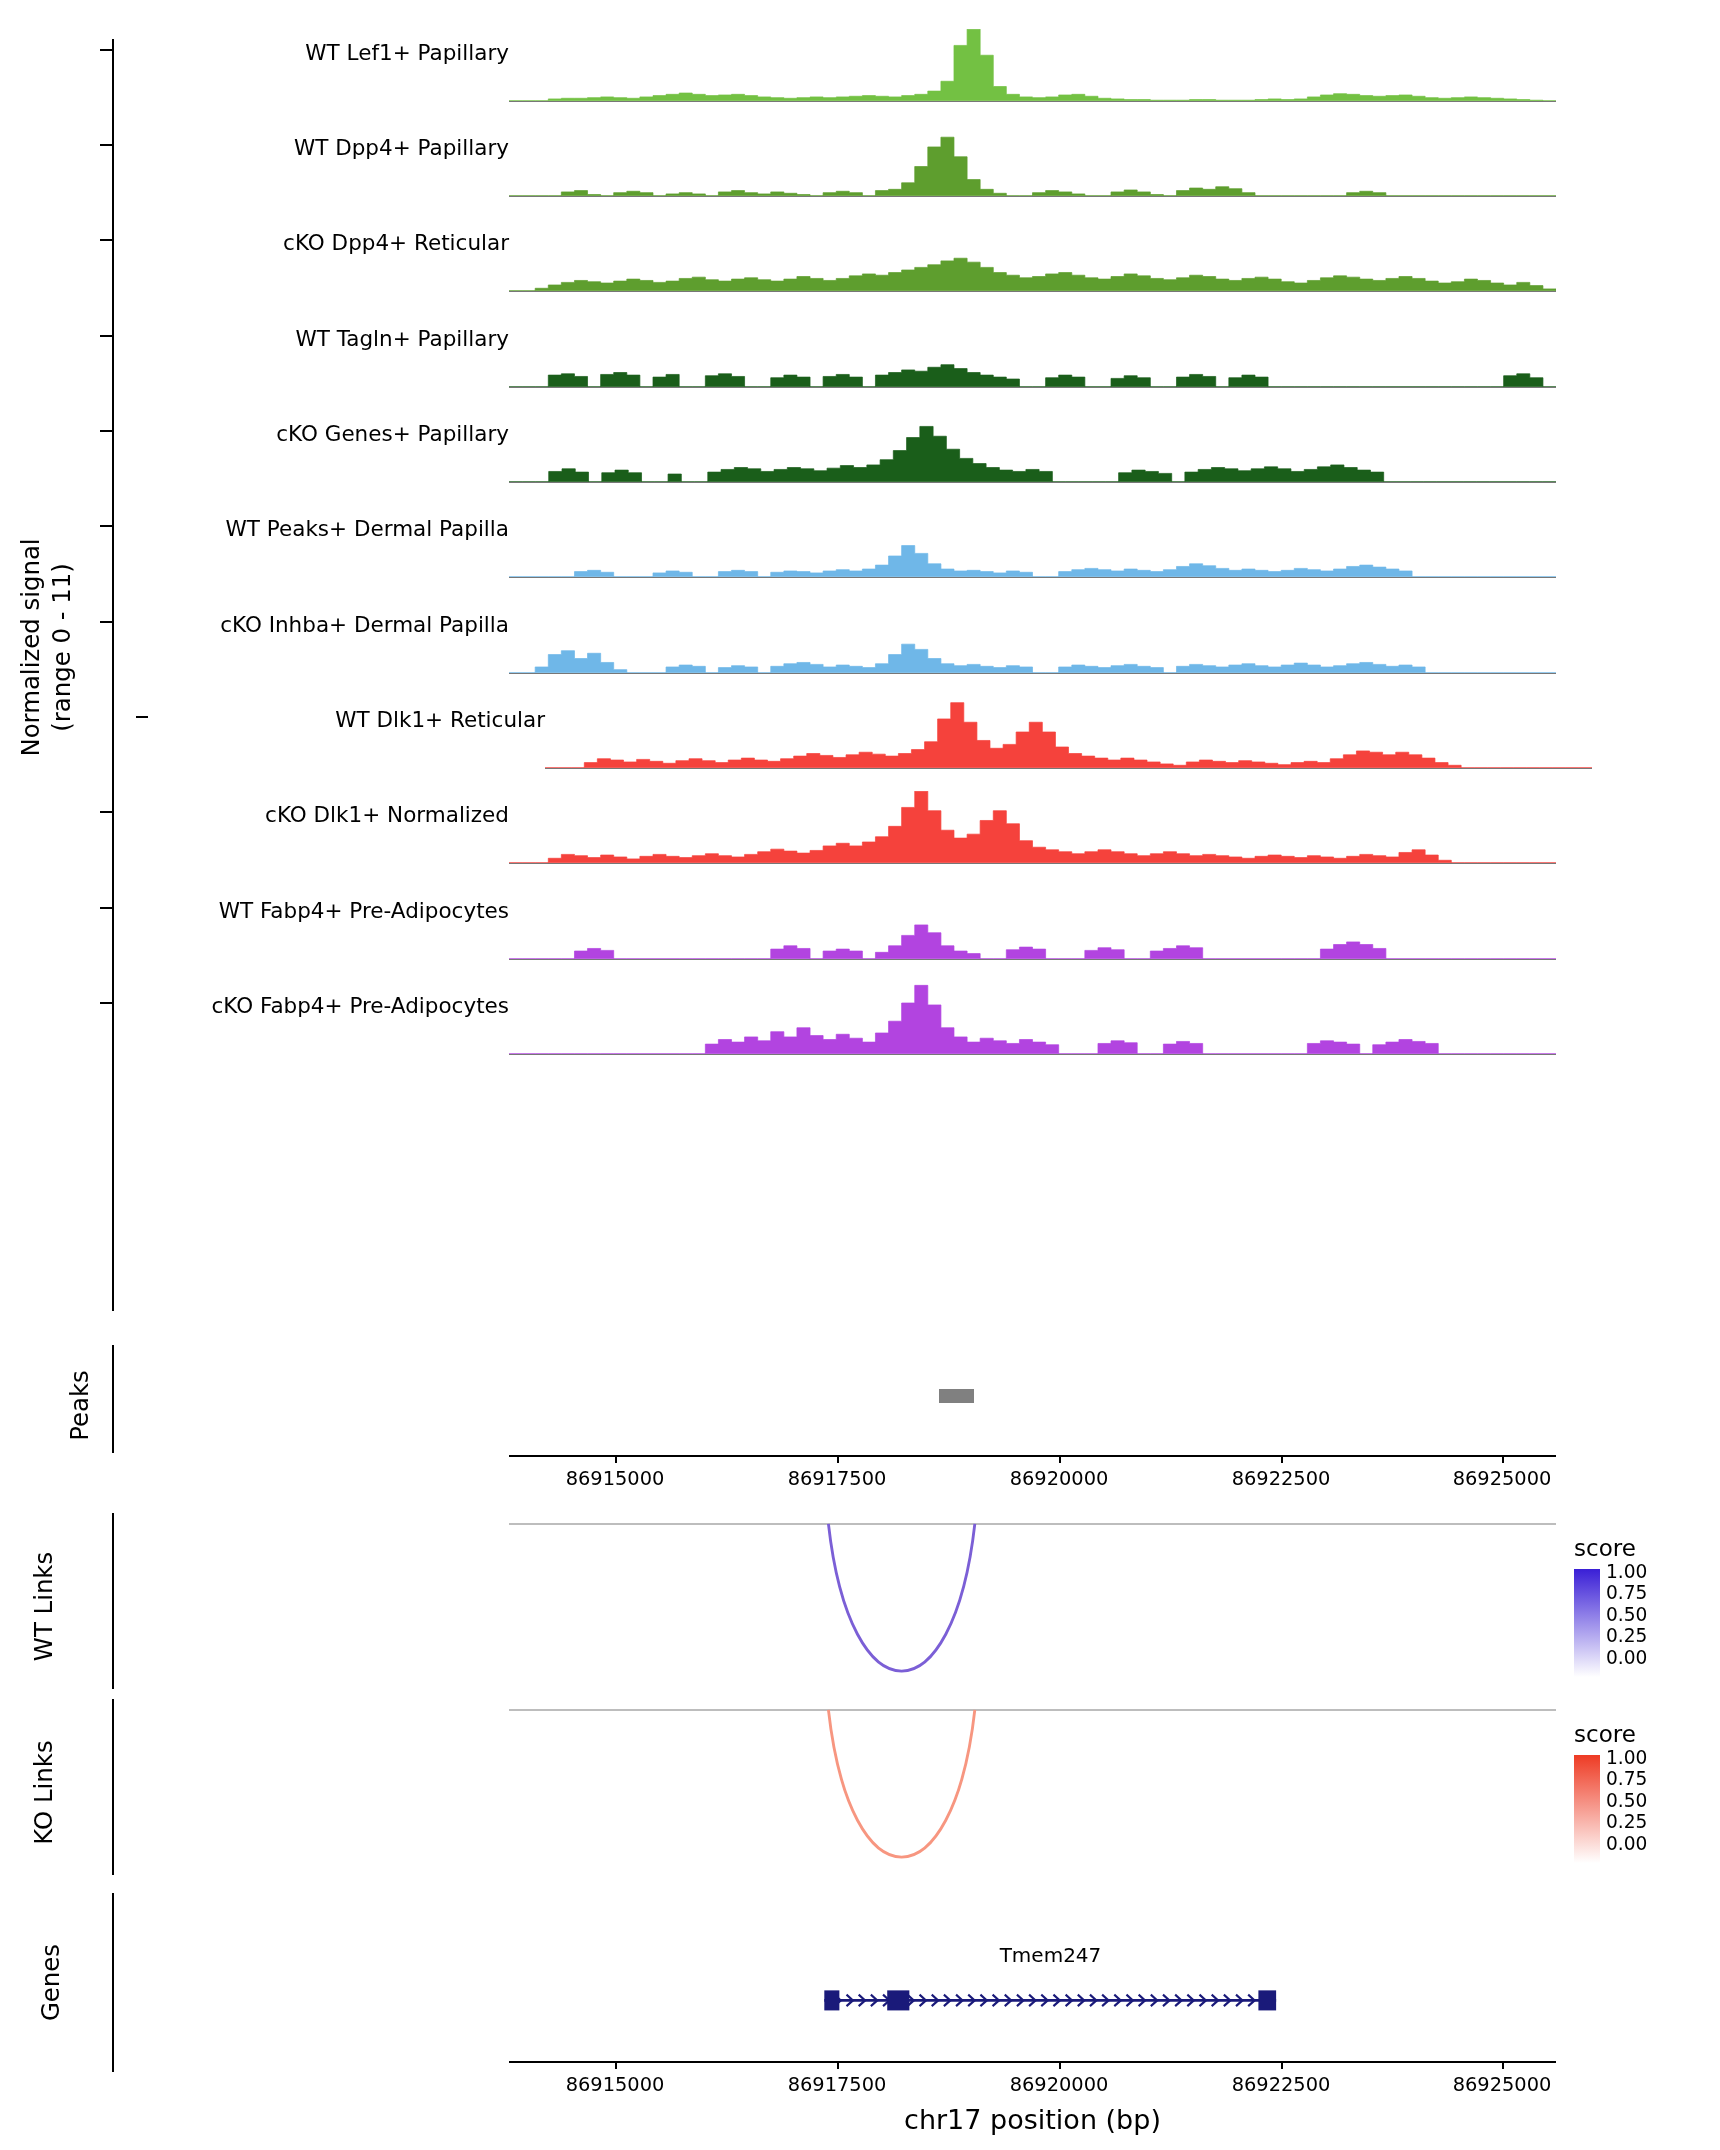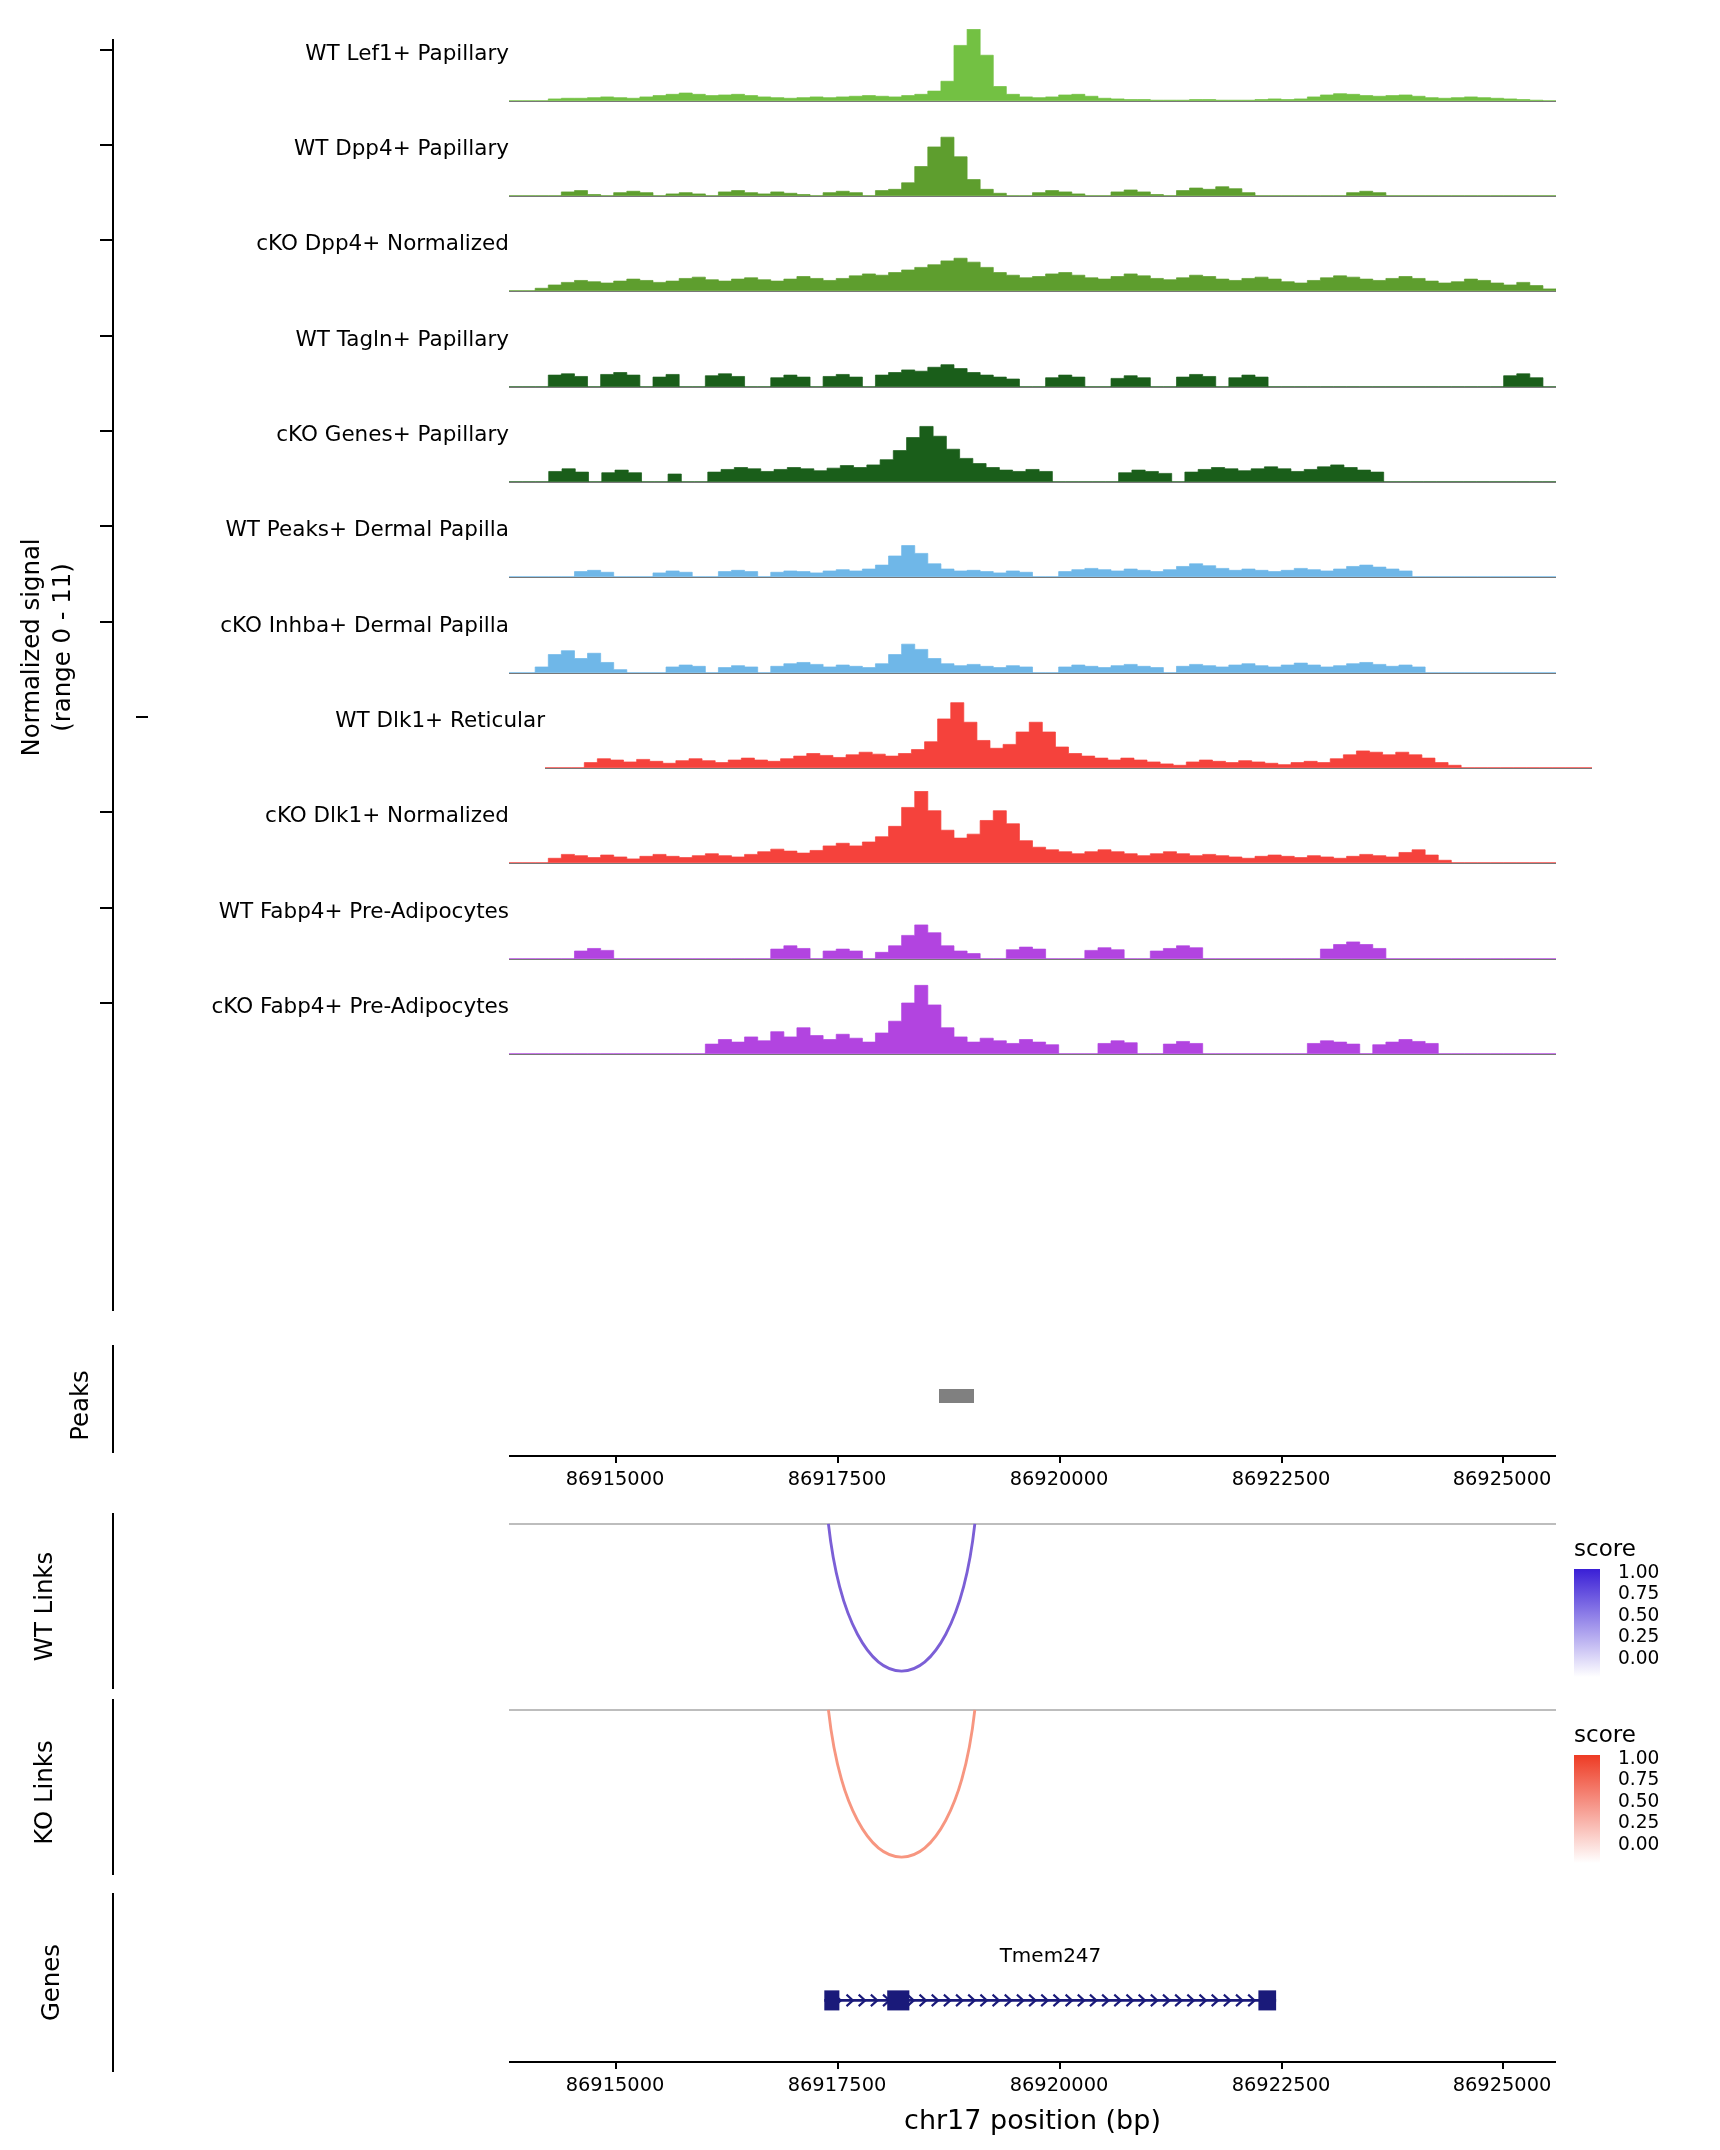--- a/index.html
+++ b/index.html
@@ -107,21 +107,21 @@
   .links-plot { position:absolute; left:509px; width:1047px; }
   .links-topline { position:absolute; left:509px; width:1047px; height:2.2px; background:#bdbdbd; }
 
   
   .legend { position:absolute; font-size:21.5px; }
   .legend-title { font-size:23px; margin-bottom:7.2px; }
   .legend-bar {
     position:absolute; width:26px; height:108px; left:0; top:34px;
     border:0;
   }
-  .legend-ticks { position:absolute; left:44px; top:26px; }
+  .legend-ticks { position:absolute; left:32px; top:26px; }
   .legend-ticks div { font-size:18.6px; line-height:21.5px; height:21.5px; }
 
   
   #genes-panel { position:absolute; left:0; width:1721px; }
   #genes-axis-line { left:112px; }
   #genes-label span {
     display:block; position:absolute;
     transform: rotate(-90deg);
     font-size:24.4px; white-space:nowrap; text-align:center;
   }
@@ -162,21 +162,21 @@
         <div class="track-label" style="top: 13px; text-align: right;">WT Dpp4+ Papillary</div>
         <div class="tick-h" style="top: 20px;"></div>
         <div class="track-plot" style="top: 0px; height: 72px;">
           <svg width="1047" height="72" viewBox="0 0 1460 100">
             <path d="M 0 100 L 0.0 100.0 L 18.3 100.0 L 18.3 100.0 L 36.5 100.0 L 36.5 100.0 L 54.8 100.0 L 54.8 100.0 L 73.0 100.0 L 73.0 94.5 L 91.3 94.5 L 91.3 92.7 L 109.5 92.7 L 109.5 98.2 L 127.8 98.2 L 127.8 100.0 L 146.0 100.0 L 146.0 95.5 L 164.3 95.5 L 164.3 93.6 L 182.5 93.6 L 182.5 95.5 L 200.8 95.5 L 200.8 100.0 L 219.0 100.0 L 219.0 97.3 L 237.3 97.3 L 237.3 95.5 L 255.5 95.5 L 255.5 97.3 L 273.8 97.3 L 273.8 100.0 L 292.0 100.0 L 292.0 94.5 L 310.3 94.5 L 310.3 92.7 L 328.5 92.7 L 328.5 95.5 L 346.8 95.5 L 346.8 97.3 L 365.0 97.3 L 365.0 94.5 L 383.3 94.5 L 383.3 96.4 L 401.5 96.4 L 401.5 98.2 L 419.8 98.2 L 419.8 100.0 L 438.0 100.0 L 438.0 95.5 L 456.3 95.5 L 456.3 93.6 L 474.5 93.6 L 474.5 95.5 L 492.8 95.5 L 492.8 100.0 L 511.0 100.0 L 511.0 92.7 L 529.3 92.7 L 529.3 90.9 L 547.5 90.9 L 547.5 81.8 L 565.8 81.8 L 565.8 59.1 L 584.0 59.1 L 584.0 31.8 L 602.3 31.8 L 602.3 18.2 L 620.5 18.2 L 620.5 45.5 L 638.8 45.5 L 638.8 77.3 L 657.0 77.3 L 657.0 90.9 L 675.3 90.9 L 675.3 96.4 L 693.5 96.4 L 693.5 100.0 L 711.8 100.0 L 711.8 100.0 L 730.0 100.0 L 730.0 95.5 L 748.3 95.5 L 748.3 92.7 L 766.5 92.7 L 766.5 94.5 L 784.8 94.5 L 784.8 97.3 L 803.0 97.3 L 803.0 100.0 L 821.3 100.0 L 821.3 100.0 L 839.5 100.0 L 839.5 94.5 L 857.8 94.5 L 857.8 91.8 L 876.0 91.8 L 876.0 94.5 L 894.3 94.5 L 894.3 98.2 L 912.5 98.2 L 912.5 100.0 L 930.8 100.0 L 930.8 92.7 L 949.0 92.7 L 949.0 89.1 L 967.3 89.1 L 967.3 90.9 L 985.5 90.9 L 985.5 87.3 L 1003.8 87.3 L 1003.8 90.0 L 1022.0 90.0 L 1022.0 95.5 L 1040.3 95.5 L 1040.3 100.0 L 1058.5 100.0 L 1058.5 100.0 L 1076.8 100.0 L 1076.8 100.0 L 1095.0 100.0 L 1095.0 100.0 L 1113.3 100.0 L 1113.3 100.0 L 1131.5 100.0 L 1131.5 100.0 L 1149.8 100.0 L 1149.8 100.0 L 1168.0 100.0 L 1168.0 95.5 L 1186.3 95.5 L 1186.3 93.6 L 1204.5 93.6 L 1204.5 95.5 L 1222.8 95.5 L 1222.8 100.0 L 1241.0 100.0 L 1241.0 100.0 L 1259.3 100.0 L 1259.3 100.0 L 1277.5 100.0 L 1277.5 100.0 L 1295.8 100.0 L 1295.8 100.0 L 1314.0 100.0 L 1314.0 100.0 L 1332.3 100.0 L 1332.3 100.0 L 1350.5 100.0 L 1350.5 100.0 L 1368.8 100.0 L 1368.8 100.0 L 1387.0 100.0 L 1387.0 100.0 L 1405.3 100.0 L 1405.3 100.0 L 1423.5 100.0 L 1423.5 100.0 L 1441.8 100.0 L 1441.8 100.0 L 1460.0 100.0 L 1460 100 Z" fill="#5E9E2E" stroke="#5E9E2E" stroke-width="1"></path>
           </svg>
         </div>
         <div class="track-baseline" style="top: 72px;"></div>
       </div>
       <div class="track" style="top: 219px; height: 80px;">
-        <div class="track-label" style="top: 13px;">cKO Dpp4+ Normalized</div>
+        <div class="track-label" style="top: 13px;">cKO Dpp4+ Reticular</div>
         <div class="tick-h" style="top: 20px;"></div>
         <div class="track-plot" style="top: 0px; height: 72px;">
           <svg width="1047" height="72" viewBox="0 0 1460 100">
             <path d="M 0 100 L 0.0 100.0 L 18.3 100.0 L 18.3 100.0 L 36.5 100.0 L 36.5 96.4 L 54.8 96.4 L 54.8 91.8 L 73.0 91.8 L 73.0 88.2 L 91.3 88.2 L 91.3 85.5 L 109.5 85.5 L 109.5 87.3 L 127.8 87.3 L 127.8 89.1 L 146.0 89.1 L 146.0 86.4 L 164.3 86.4 L 164.3 83.6 L 182.5 83.6 L 182.5 85.5 L 200.8 85.5 L 200.8 88.2 L 219.0 88.2 L 219.0 86.4 L 237.3 86.4 L 237.3 82.7 L 255.5 82.7 L 255.5 80.9 L 273.8 80.9 L 273.8 84.5 L 292.0 84.5 L 292.0 86.4 L 310.3 86.4 L 310.3 83.6 L 328.5 83.6 L 328.5 81.8 L 346.8 81.8 L 346.8 84.5 L 365.0 84.5 L 365.0 86.4 L 383.3 86.4 L 383.3 83.6 L 401.5 83.6 L 401.5 80.0 L 419.8 80.0 L 419.8 82.7 L 438.0 82.7 L 438.0 85.5 L 456.3 85.5 L 456.3 82.7 L 474.5 82.7 L 474.5 79.1 L 492.8 79.1 L 492.8 76.4 L 511.0 76.4 L 511.0 78.2 L 529.3 78.2 L 529.3 74.5 L 547.5 74.5 L 547.5 70.9 L 565.8 70.9 L 565.8 67.3 L 584.0 67.3 L 584.0 63.6 L 602.3 63.6 L 602.3 58.2 L 620.5 58.2 L 620.5 54.5 L 638.8 54.5 L 638.8 60.0 L 657.0 60.0 L 657.0 67.3 L 675.3 67.3 L 675.3 74.5 L 693.5 74.5 L 693.5 78.2 L 711.8 78.2 L 711.8 81.8 L 730.0 81.8 L 730.0 80.0 L 748.3 80.0 L 748.3 76.4 L 766.5 76.4 L 766.5 74.5 L 784.8 74.5 L 784.8 78.2 L 803.0 78.2 L 803.0 81.8 L 821.3 81.8 L 821.3 83.6 L 839.5 83.6 L 839.5 80.0 L 857.8 80.0 L 857.8 76.4 L 876.0 76.4 L 876.0 79.1 L 894.3 79.1 L 894.3 82.7 L 912.5 82.7 L 912.5 84.5 L 930.8 84.5 L 930.8 81.8 L 949.0 81.8 L 949.0 78.2 L 967.3 78.2 L 967.3 80.0 L 985.5 80.0 L 985.5 83.6 L 1003.8 83.6 L 1003.8 85.5 L 1022.0 85.5 L 1022.0 82.7 L 1040.3 82.7 L 1040.3 80.9 L 1058.5 80.9 L 1058.5 83.6 L 1076.8 83.6 L 1076.8 87.3 L 1095.0 87.3 L 1095.0 89.1 L 1113.3 89.1 L 1113.3 85.5 L 1131.5 85.5 L 1131.5 81.8 L 1149.8 81.8 L 1149.8 79.1 L 1168.0 79.1 L 1168.0 80.9 L 1186.3 80.9 L 1186.3 83.6 L 1204.5 83.6 L 1204.5 85.5 L 1222.8 85.5 L 1222.8 82.7 L 1241.0 82.7 L 1241.0 80.0 L 1259.3 80.0 L 1259.3 82.7 L 1277.5 82.7 L 1277.5 86.4 L 1295.8 86.4 L 1295.8 89.1 L 1314.0 89.1 L 1314.0 87.3 L 1332.3 87.3 L 1332.3 83.6 L 1350.5 83.6 L 1350.5 85.5 L 1368.8 85.5 L 1368.8 89.1 L 1387.0 89.1 L 1387.0 91.8 L 1405.3 91.8 L 1405.3 88.2 L 1423.5 88.2 L 1423.5 92.7 L 1441.8 92.7 L 1441.8 97.3 L 1460.0 97.3 L 1460 100 Z" fill="#5E9E2E" stroke="#5E9E2E" stroke-width="1"></path>
           </svg>
         </div>
         <div class="track-baseline" style="top: 72px;"></div>
       </div>
       <div class="track" style="top: 315px; height: 80px;">
         <div class="track-label" style="top: 13px;">WT Tagln+ Papillary</div>

